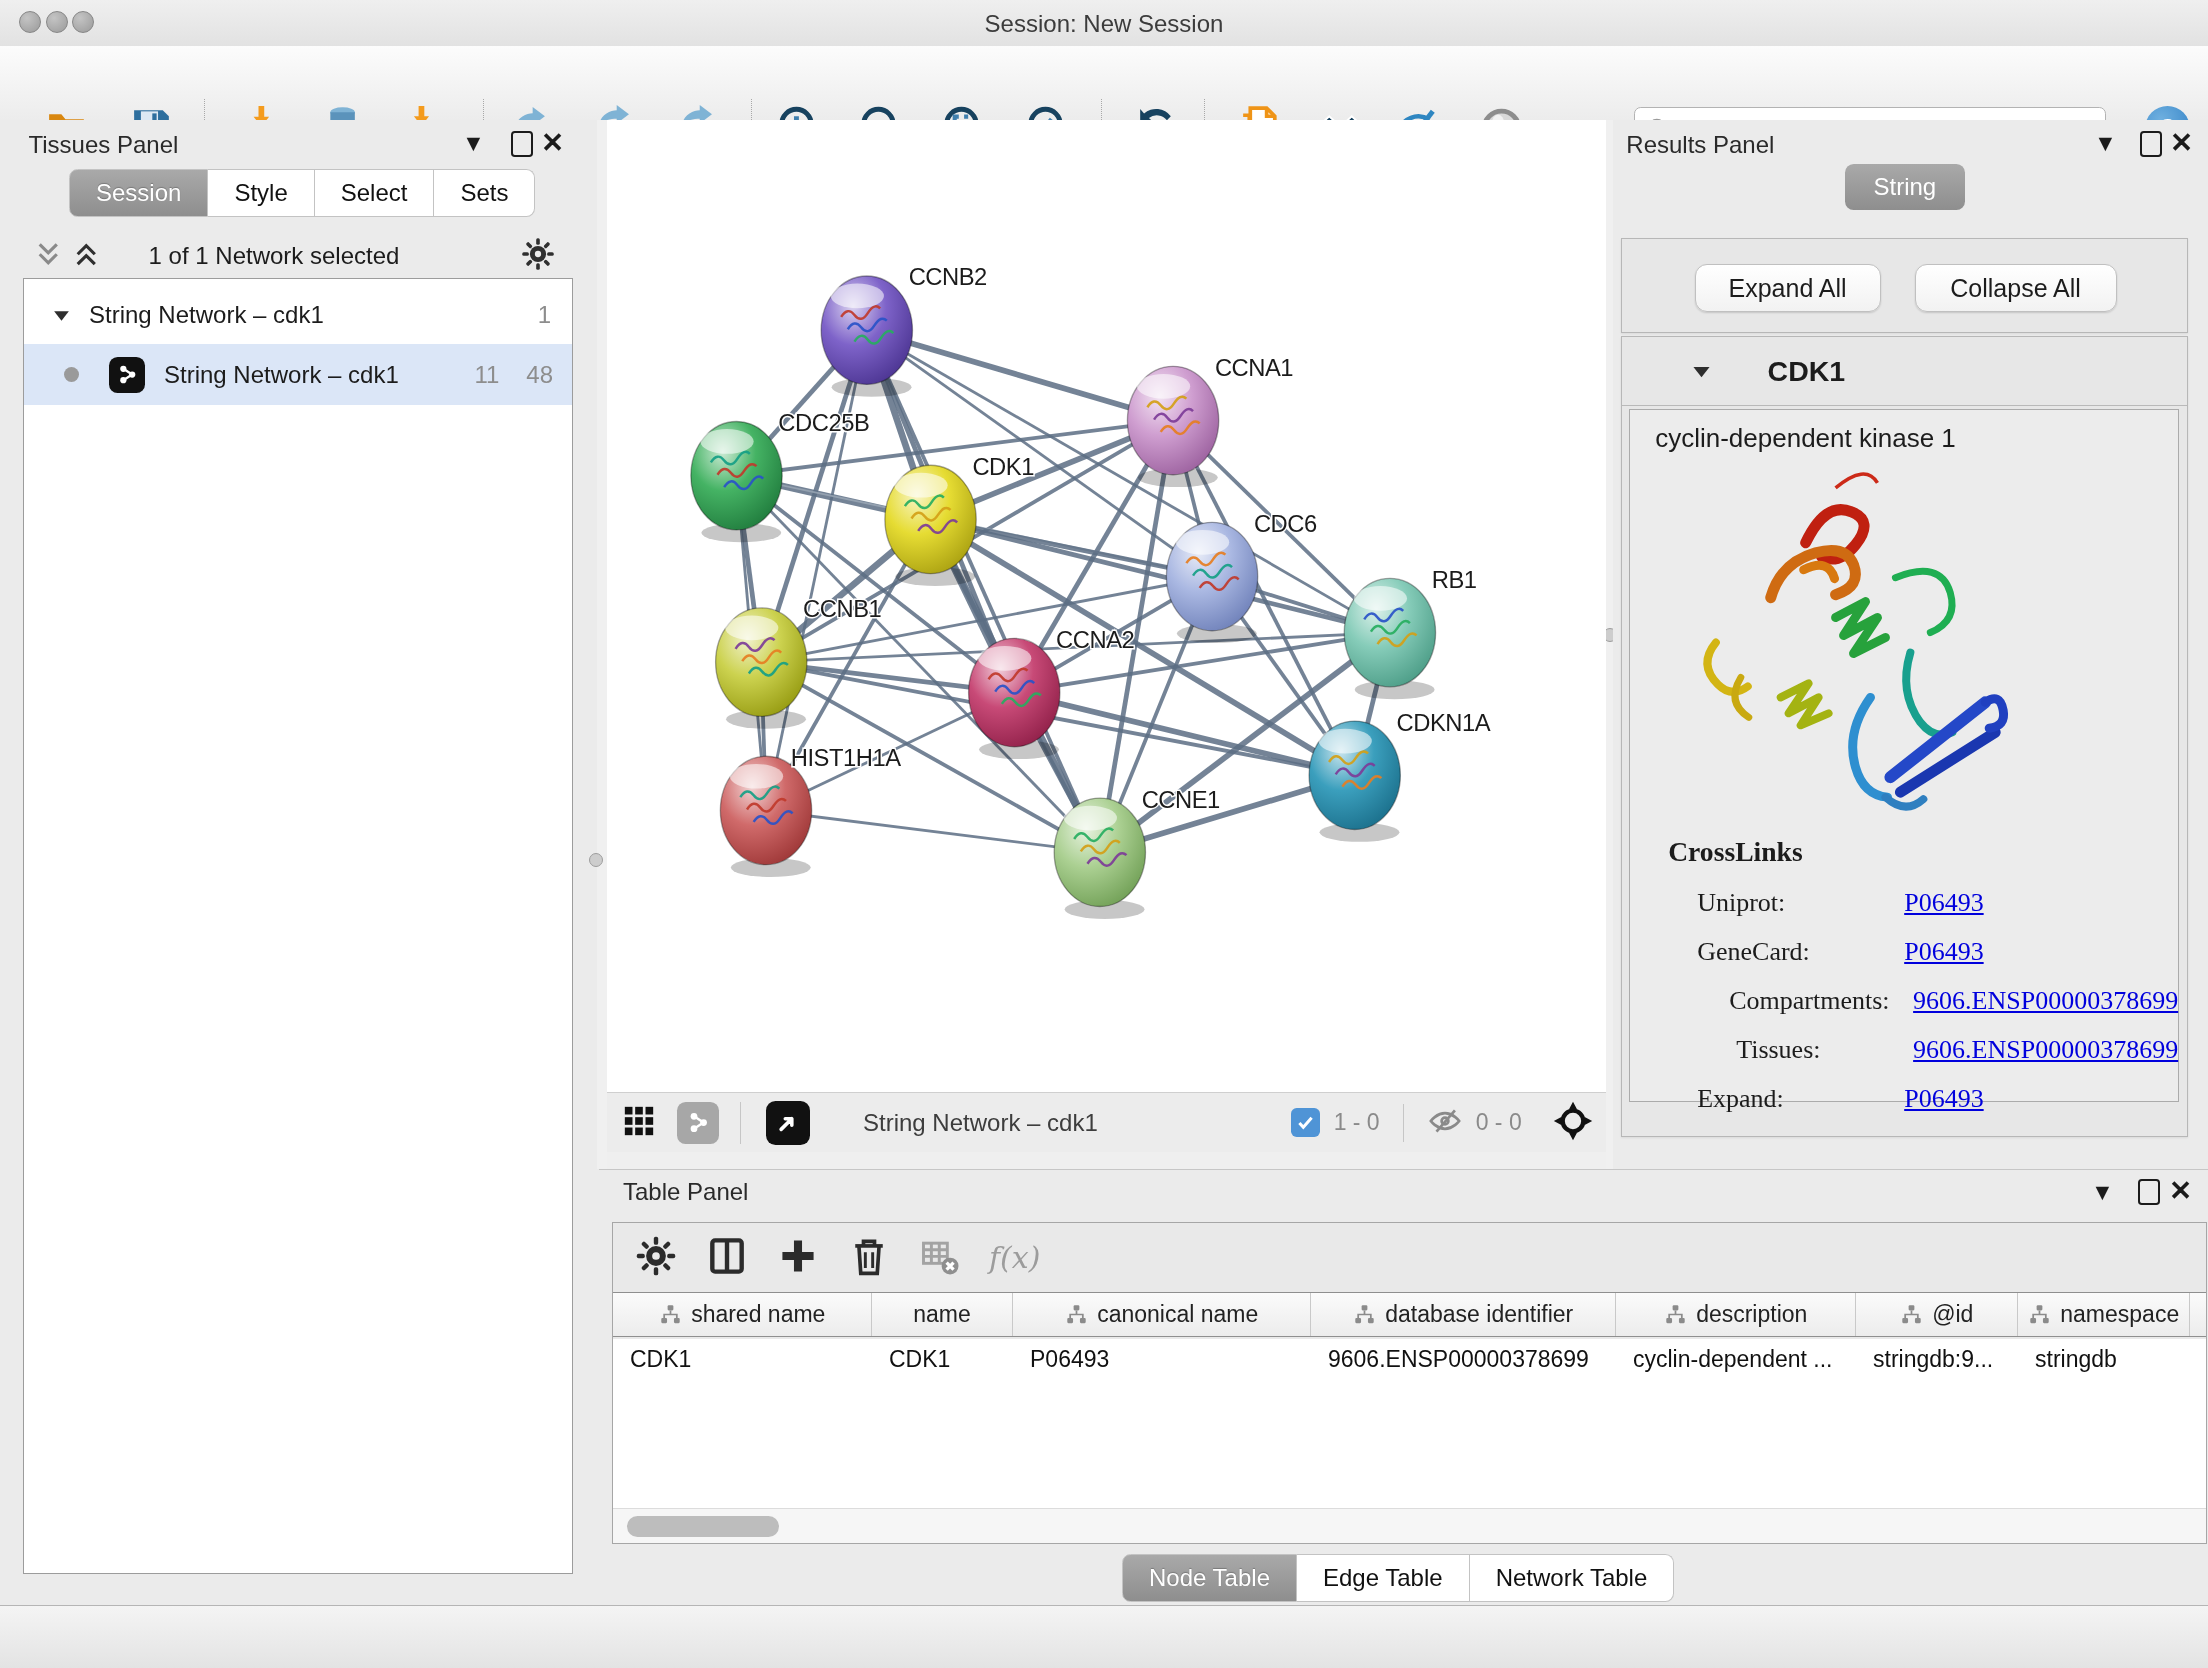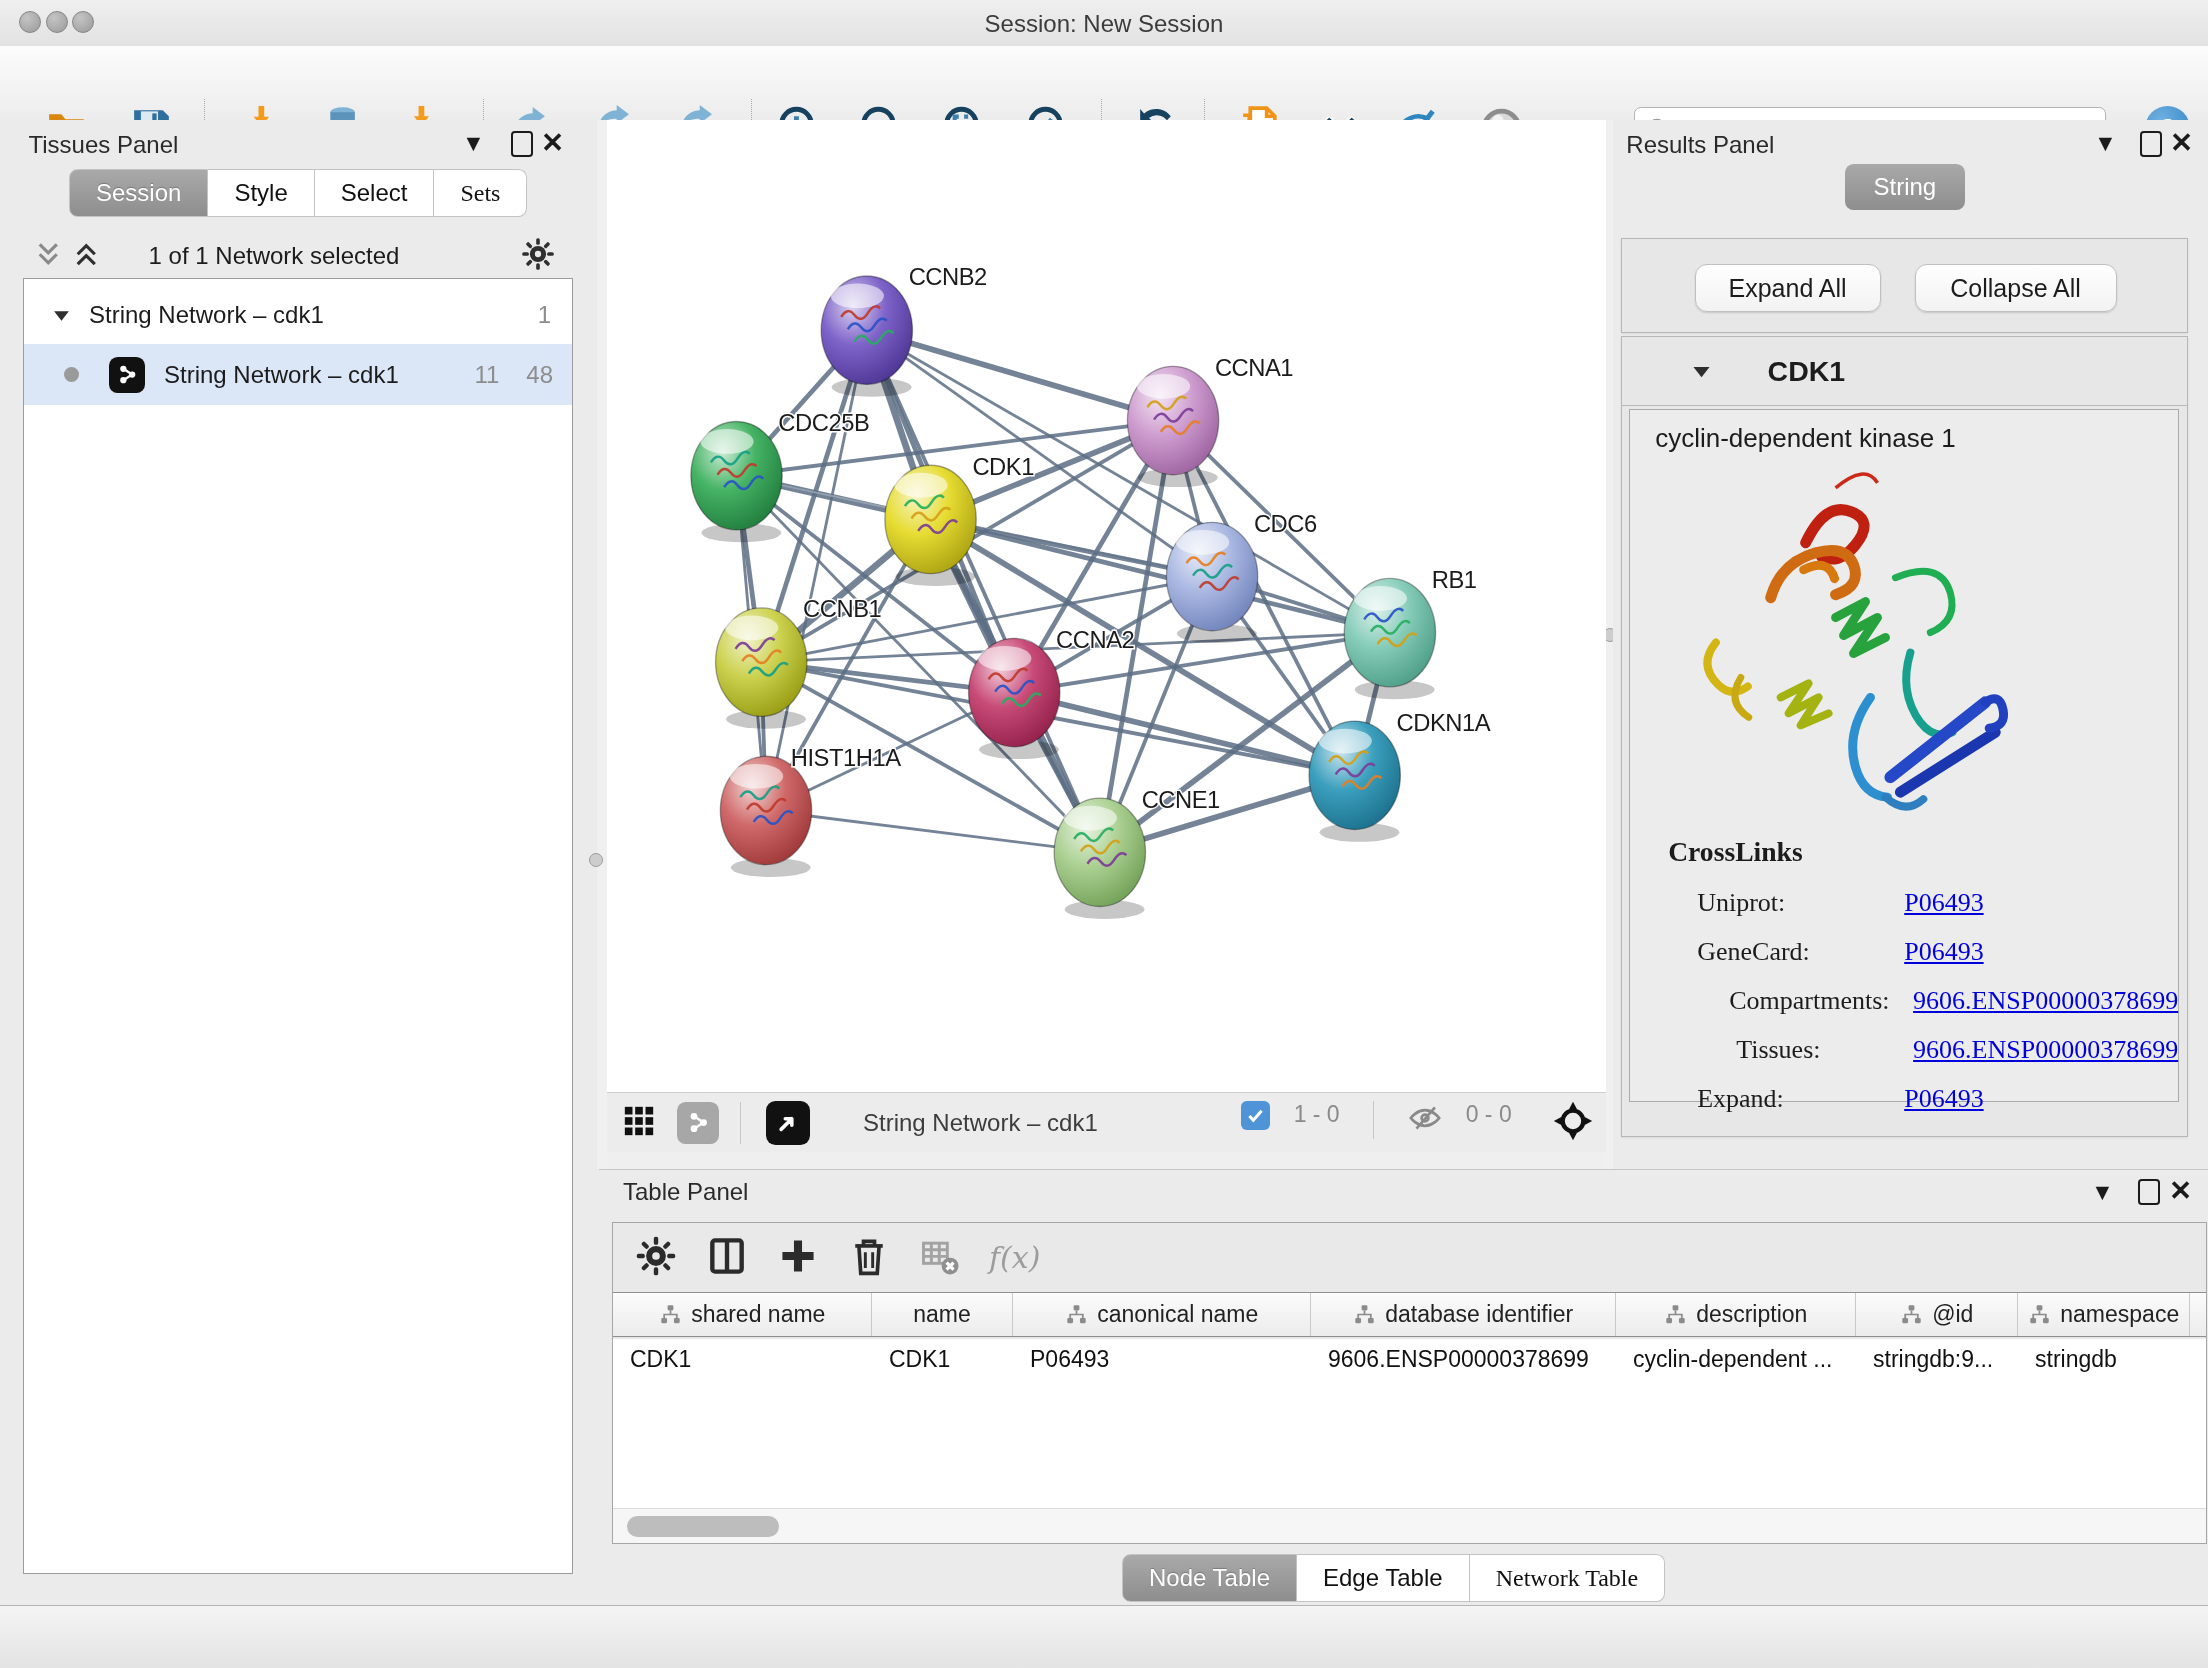--- a/index.html
+++ b/index.html
@@ -26,21 +26,21 @@
   
   .paneltitle{font-size:24px;color:#2a2a2a;}
   .pbtn{width:25px;height:25px;display:flex;align-items:center;justify-content:center;font-size:23px;color:#1b1b1b;}
   .floatsq{width:18px;height:22px;border:2.9px solid #1b1b1b;border-radius:3.8px;}
   .closex{font-size:27.6px;font-weight:bold;}
   
   .tabrow{display:flex;}
   .tab{height:46px;display:flex;align-items:center;justify-content:center;padding:0 26px;
        background:#fff;border:1px solid #c3c3c3;border-left:none;font-size:24px;color:#111;}
   .tab:first-child{border-left:1px solid #c3c3c3;border-radius:8.6px 0 0 8.6px;}
-  .tab:last-child{border-radius:0 8.6px 8.6px 0;font-family:Liberation Serif, serif;}
+  .tab:last-child{border-radius:0 8.6px 8.6px 0;}
   .tab.sel{background:linear-gradient(#a9a9a9,#8e8e8e);color:#fff;text-shadow:0 -1px 1px rgba(0,0,0,.25);}
   .onetab{height:46px;padding:0 28.5px;border-radius:8.6px;background:linear-gradient(#a9a9a9,#8e8e8e);
           color:#fff;font-size:24px;display:flex;align-items:center;justify-content:center;}
   
   .treebox{left:23px;top:278px;width:548px;height:1294px;background:#fff;border:1px solid #9c9c9c;}
   .trow{position:absolute;left:0;width:100%;height:61px;display:flex;align-items:center;font-size:24px;}
   .trow .cnt{color:#8d8d8d;}
   .netrow-sel{background:#dbe6f7;}
   .sharechip{width:36px;height:36px;border-radius:8.6px;background:#111;display:flex;align-items:center;justify-content:center;}
   
@@ -559,21 +559,21 @@
         </g>
       </svg>
   </span>
   <span style="margin-left:21px;height:42px;border-left:1px solid #c6c6c6"></span>
   <span style="margin-left:25px;width:44px;height:44px;border-radius:9.5px;background:#111;display:flex;align-items:center;justify-content:center">
     <svg viewBox="0 0 24 24" style="width:28.5px;height:28.5px">
         <path d="M6 18 15 9M15 9H9.5M15 9v5.5" stroke="#fff" stroke-width="3" fill="none" stroke-linecap="round"></path>
       </svg>
   </span>
   <span style="margin-left:53px;font-size:24px;color:#3d3d3d">String Network – cdk1</span>
-  <span style="margin-left:auto;display:flex;gap:24px">
+  <span style="margin-left:auto;display:flex;align-items:center;gap:14px">
     <span style="width:28.5px;height:28.5px;border-radius:5.7px;background:#4f94d6;display:flex;align-items:center;justify-content:center">
       <svg viewBox="0 0 24 24" style="width:21px;height:21px">
           <path d="M5 12.5l4.5 5L19 6.5" stroke="#fff" stroke-width="3.4" fill="none"></path>
         </svg>
     </span>
     <span class="nf-count">1 - 0</span>
     <span style="height:38px;border-left:1px solid #c6c6c6;margin:0 9.5px"></span>
     <span>
       <svg viewBox="0 0 24 24" style="width:34px;height:34px" fill="none" stroke="#8a8a8a" stroke-width="1.9">
           <path d="M2 12s4-5.5 10-5.5S22 12 22 12s-4 5.5-10 5.5S2 12 2 12z"></path>

